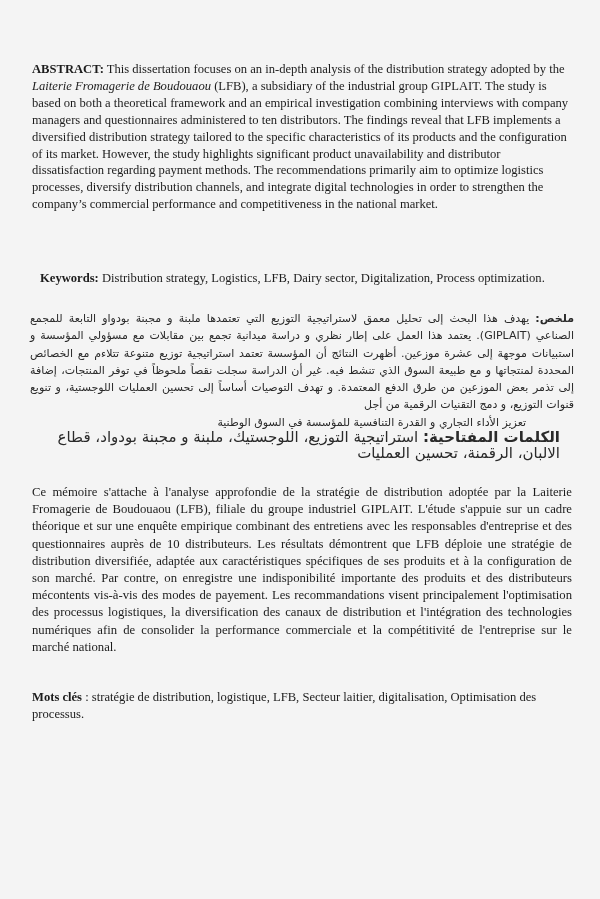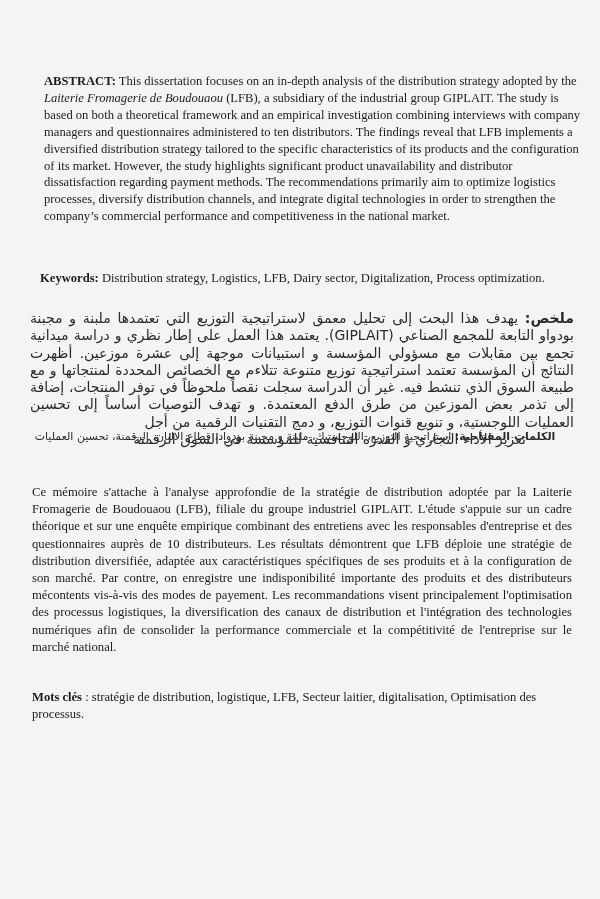--- a/index.html
+++ b/index.html
@@ -13,52 +13,52 @@
     .block { position: absolute; left: 32px; width: 540px; }
     .en {
       font-size: 12.6px; line-height: 16.9px;
     }
     .en b { font-weight: bold; }
     .abstract { top: 61px; }
     .keywords { top: 262px; }
     .ar {
       direction: rtl; text-align: justify;
       font-family: "DejaVu Sans", sans-serif;
-      font-size: 14px; line-height: 17.3px; color: #2a2a2a;
+      font-size: 11px; line-height: 17.3px; color: #2a2a2a;
       top: 310px; left: 30px; width: 544px;
     }
     .ar .lastline { text-align: right; padding-right: 48px; }
     .ar-kw {
-      direction: rtl; text-align: center;
+      direction: rtl; text-align: right;
       font-family: "DejaVu Sans", sans-serif;
-      font-size: 11px; line-height: 16px; color: #2a2a2a;
+      font-size: 15px; line-height: 16px; color: #2a2a2a;
       top: 429px; left: 30px; width: 530px;
     }
     .resume { top: 484px; text-align: justify; font-size: 12.7px; line-height: 17.2px; }
     .resume-title { display: block; text-align: left; }
     .motscles { top: 689px; }
   </style>
 </head>
 <body>
 
 <div class="page">
 
-  <p class="block en abstract" style="margin:12px;">
+  <p class="block en abstract" style="margin:0;">
     <b>ABSTRACT:</b><span> This dissertation focuses on an in-depth analysis of the distribution strategy adopted by the </span><i>Laiterie Fromagerie de Boudouaou</i><span> (LFB), a subsidiary of the industrial group GIPLAIT. The study is based on both a theoretical framework and an empirical investigation combining interviews with company managers and questionnaires administered to ten distributors. The findings reveal that LFB implements a diversified distribution strategy tailored to the specific characteristics of its products and the configuration of its market. However, the study highlights significant product unavailability and distributor dissatisfaction regarding payment methods. The recommendations primarily aim to optimize logistics processes, diversify distribution channels, and integrate digital technologies in order to strengthen the company’s commercial performance and competitiveness in the national market.</span>
   </p>
 
   <p class="block en keywords" style="margin:8px;">
     <b>Keywords:</b><span> Distribution strategy, Logistics, LFB, Dairy sector, Digitalization, Process optimization.</span>
   </p>
 
   <div class="block ar">
     <div>
       <b>ملخص:</b><span> يهدف هذا البحث إلى تحليل معمق لاستراتيجية التوزيع التي تعتمدها ملبنة و مجبنة بودواو التابعة للمجمع الصناعي (GIPLAIT). يعتمد هذا العمل على إطار نظري و دراسة ميدانية تجمع بين مقابلات مع مسؤولي المؤسسة و استبيانات موجهة إلى عشرة موزعين. أظهرت النتائج أن المؤسسة تعتمد استراتيجية توزيع متنوعة تتلاءم مع الخصائص المحددة لمنتجاتها و مع طبيعة السوق الذي تنشط فيه. غير أن الدراسة سجلت نقصاً ملحوظاً في توفر المنتجات، إضافة إلى تذمر بعض الموزعين من طرق الدفع المعتمدة. و تهدف التوصيات أساساً إلى تحسين العمليات اللوجستية، و تنويع قنوات التوزيع، و دمج التقنيات الرقمية من أجل</span>
     </div>
-    <div class="lastline">تعزيز الأداء التجاري و القدرة التنافسية للمؤسسة في السوق الرقمنة</div>
+    <div class="lastline">تعزيز الأداء التجاري و القدرة التنافسية للمؤسسة في السوق الوطنية</div>
   </div>
 
   <div class="block ar-kw">
     <b>الكلمات المفتاحية:</b><span> استراتيجية التوزيع، اللوجستيك، ملبنة و مجبنة بودواد، قطاع الالبان، الرقمنة، تحسين العمليات</span>
   </div>
 
   <div class="block en resume">
     <span>Ce mémoire s'attache à l'analyse approfondie de la stratégie de distribution adoptée par la Laiterie Fromagerie de Boudouaou (LFB), filiale du groupe industriel GIPLAIT. L'étude s'appuie sur un cadre théorique et sur une enquête empirique combinant des entretiens avec les responsables d'entreprise et des questionnaires auprès de 10 distributeurs. Les résultats démontrent que LFB déploie une stratégie de distribution diversifiée, adaptée aux caractéristiques spécifiques de ses produits et à la configuration de son marché. Par contre, on enregistre une indisponibilité importante des produits et des distributeurs mécontents vis-à-vis des modes de payement. Les recommandations visent principalement l'optimisation des processus logistiques, la diversification des canaux de distribution et l'intégration des technologies numériques afin de consolider la performance commerciale et la compétitivité de l'entreprise sur le marché national.</span>
   </div>
 

